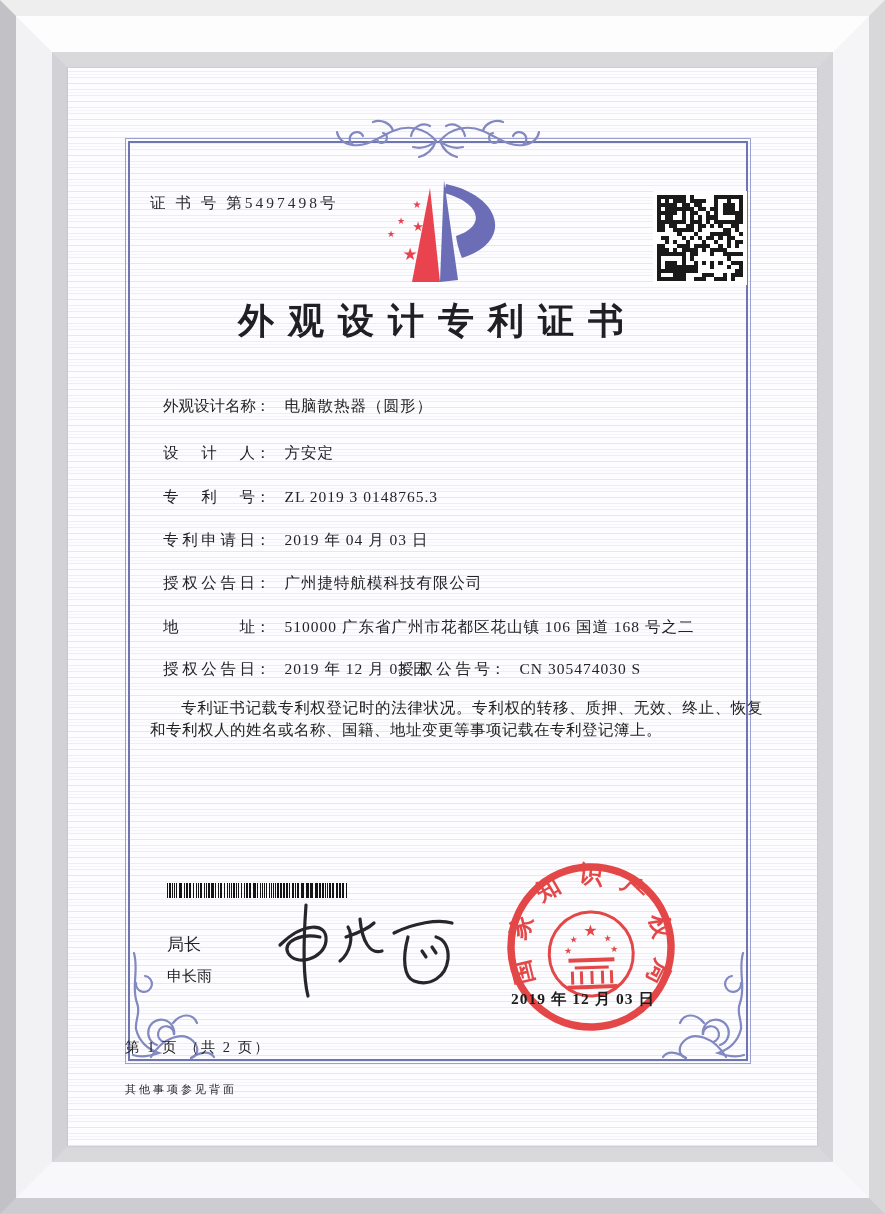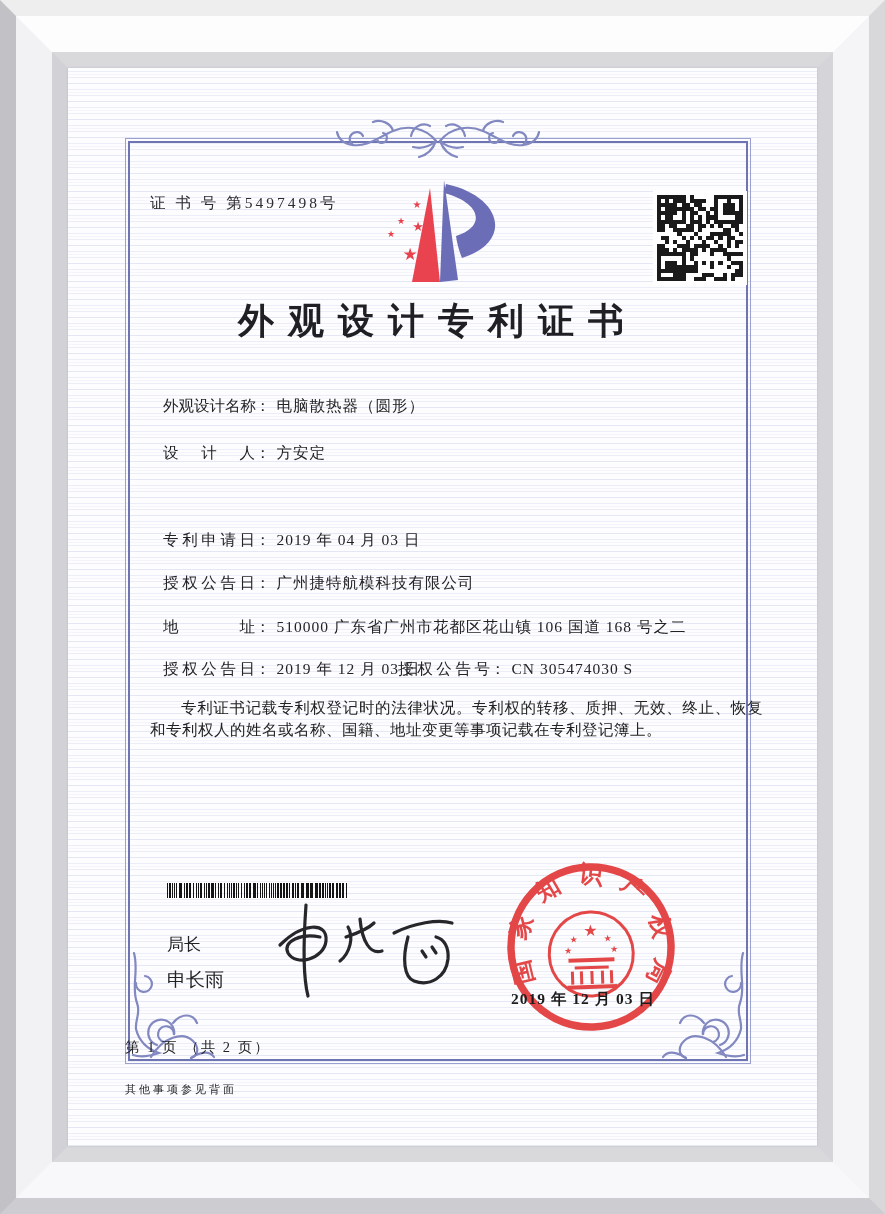--- a/index.html
+++ b/index.html
@@ -43,35 +43,35 @@
   .cert-number{left:150px;top:193px;font-size:15.5px;letter-spacing:3px;color:#2b2b30;}
 
   .title{left:125px;top:297px;width:626px;text-align:center;font-size:36px;
     font-weight:600;letter-spacing:14px;color:#1f1f24;}
 
   
   .field-row{left:163px;width:600px;height:22px;font-size:15.5px;white-space:nowrap;}
   .field-label{display:inline-block;width:92px;text-align:justify;text-align-last:justify;
     vertical-align:bottom;}
   .field-colon{display:inline-block;}
-  .field-value{margin-left:6px;letter-spacing:1px;text-align:right;}
+  .field-value{margin-left:14px;letter-spacing:1px;text-align:right;}
   .pair2{position:absolute;left:235px;top:0;}
 
   .paragraphs{left:150px;top:697px;width:613px;font-size:15.5px;line-height:21.5px;
     text-align:justify;letter-spacing:.5px;color:#222;}
   .paragraphs p{text-indent:2em;}
 
   
   .barcode{left:167px;top:883px;width:186px;height:15px;display:flex;align-items:stretch;}
   .barcode b{background:#141414;height:100%;}
 
   .director-title{left:167px;top:933px;font-family:"Liberation Sans","DejaVu Sans",sans-serif;
     font-size:17px;}
   .director-name{left:167px;top:967px;font-family:"Liberation Sans","DejaVu Sans",sans-serif;
-    font-size:19px;}
+    font-size:15px;}
   .signature{left:262px;top:895px;}
   .signature path{stroke:#26262b;stroke-width:3.2;fill:none;stroke-linecap:round;}
 
   
   .seal{left:503px;top:858px;opacity:.93;transform:rotate(-2deg);}
   .seal-date{left:511px;top:989px;font-size:15.5px;font-weight:600;letter-spacing:1px;color:#1c1c1c;}
 
   .page-info{left:125px;top:1038px;width:626px;text-align:left;font-size:14.5px;letter-spacing:2px;}
   .back-note{left:125px;top:1082px;width:626px;text-align:left;font-size:11px;letter-spacing:3px;}
 
@@ -573,20 +573,23 @@
         <i></i>
       </div>
 
     <div class="abs title">外观设计专利证书</div>
 
     <div class="abs field-row" style="top:396px">
       <span class="field-label">外观设计名称</span><span class="field-colon">：</span><span class="field-value">电脑散热器（圆形）</span>
     </div>
     <div class="abs field-row" style="top:443px">
       <span class="field-label">设计人</span><span class="field-colon">：</span><span class="field-value">方安定</span>
+    </div>
+    <div class="abs field-row" style="top:487px">
+      <span class="field-label">专利号</span><span class="field-colon">：</span><span class="field-value">ZL 2019 3 0148765.3</span>
     </div>
     <div class="abs field-row" style="top:530px">
       <span class="field-label">专利申请日</span><span class="field-colon">：</span><span class="field-value">2019 年 04 月 03 日</span>
     </div>
     <div class="abs field-row" style="top:573px">
       <span class="field-label">授权公告日</span><span class="field-colon">：</span><span class="field-value">广州捷特航模科技有限公司</span>
     </div>
     <div class="abs field-row" style="top:617px">
       <span class="field-label">地址</span><span class="field-colon">：</span><span class="field-value">510000 广东省广州市花都区花山镇 106 国道 168 号之二</span>
     </div>

